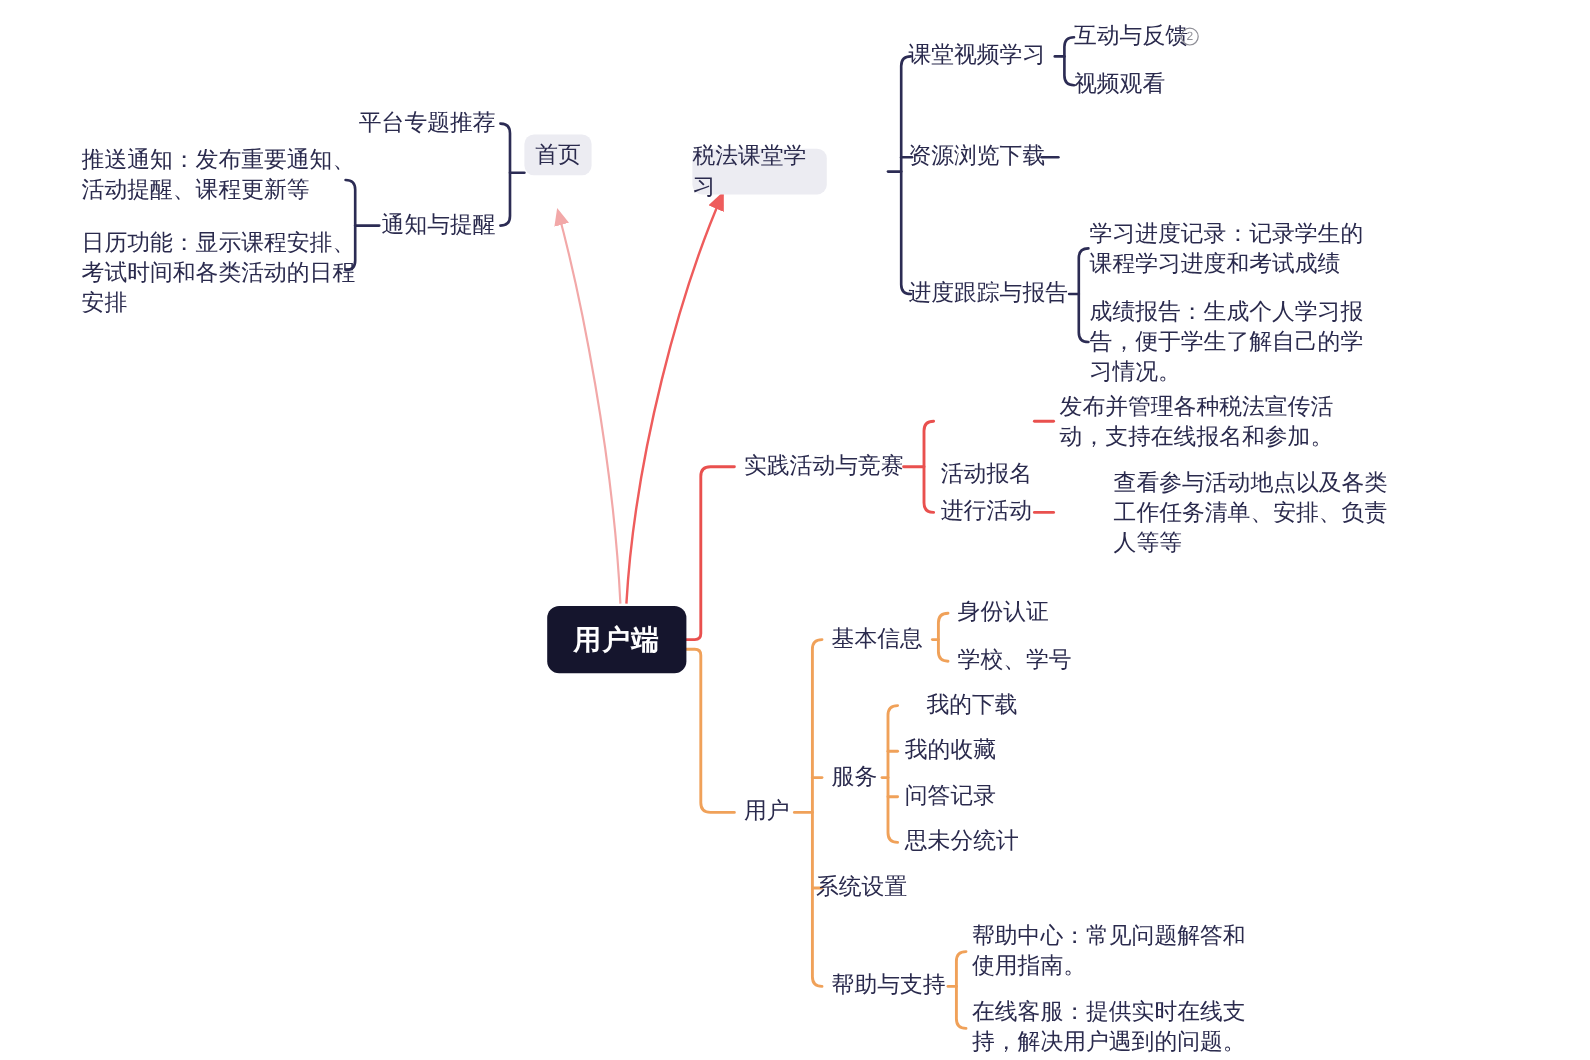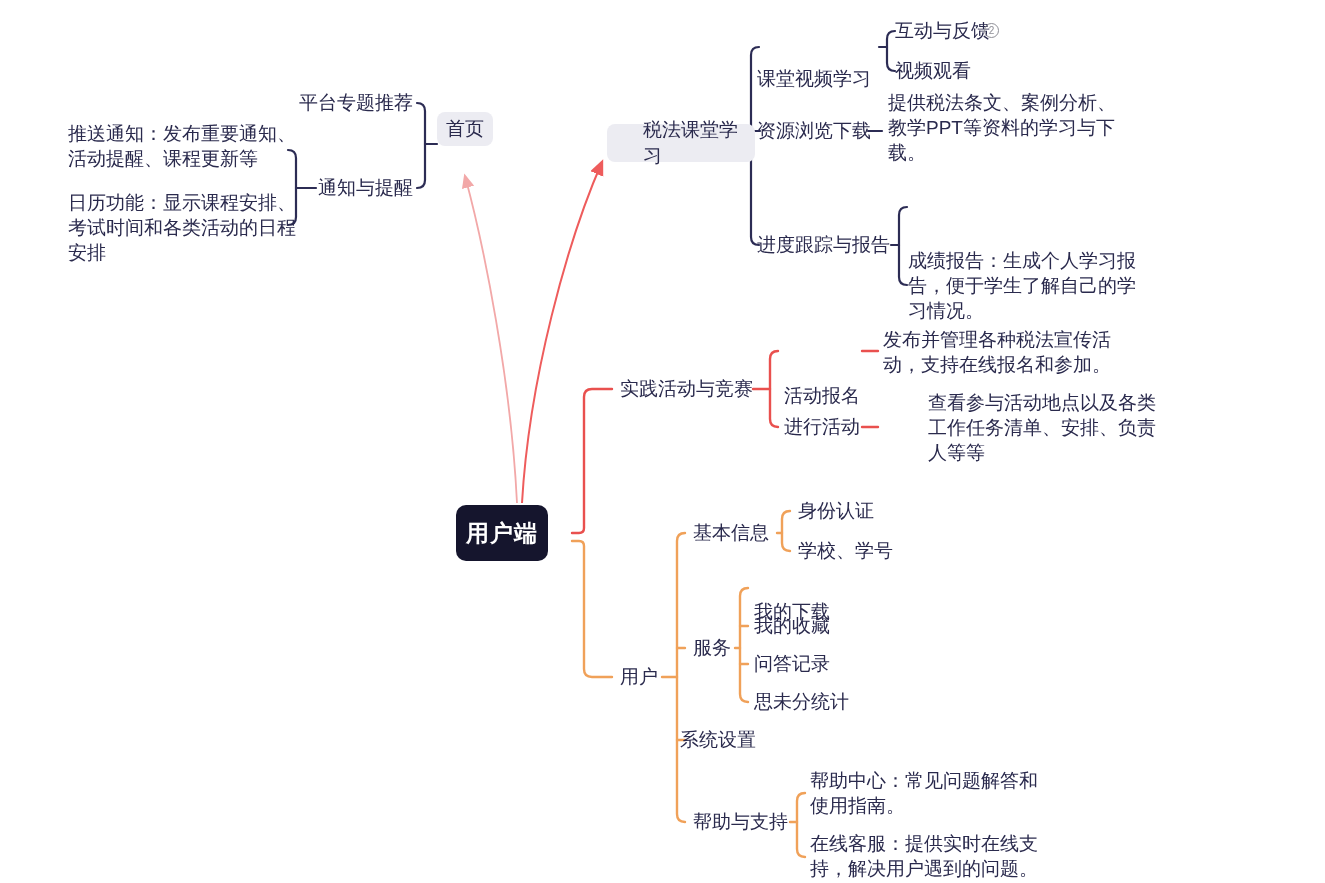--- a/index.html
+++ b/index.html
@@ -110,66 +110,65 @@
       <path d="M790,511 Q782,511 782,519 L782,543 Q782,551 790,551"></path>
       <path d="M735,648 L740,648"></path>
       <path d="M748,588 Q740,588 740,596 L740,694 Q740,702 748,702"></path>
       <path d="M740,626 L748,626"></path>
       <path d="M740,664 L748,664"></path>
       <path d="M790,822 L797,822"></path>
       <path d="M805,793 Q797,793 797,801 L797,849 Q797,857 805,857"></path>
     </g>
   </svg>
 
-  <div class="rootnode" style="left:456px;top:505px;width:92px;height:56px;">
+  <div class="rootnode" style="left:456px;top:505px;width:116px;height:56px;">
     <span>用户端</span>
   </div>
 
   <div class="boxnode" style="left:437px;top:112px;width:56px;height:34px;">
     <span>首页</span>
   </div>
   <div class="label" style="left:299px;top:93px;">平台专题推荐</div>
   <div class="label" style="left:318px;top:178px;">通知与提醒</div>
   <div class="label desc" style="left:68px;top:190px;">日历功能：显示课程安排、
 考试时间和各类活动的日程
 安排</div>
   <div class="label desc" style="left:68px;top:121px;">推送通知：发布重要通知、
 活动提醒、课程更新等</div>
 
-  <div class="boxnode" style="left:607px;top:124px;width:112px;height:38px;padding-left:36px;">
+  <div class="boxnode" style="left:577px;top:124px;width:112px;height:38px;">
     <span>税法课堂学习</span>
   </div>
-  <div class="label" style="left:757px;top:37px;margin-top:32px;">课堂视频学习</div>
+  <div class="label" style="left:757px;top:37px;">课堂视频学习</div>
   <div class="label" style="left:895px;top:21px;">互动与反馈</div>
   <div class="badge" style="left:984px;top:23px;">2</div>
   <div class="label" style="left:895px;top:61px;">视频观看</div>
   <div class="label" style="left:757px;top:121px;">资源浏览下载</div>
-  <div class="label desc" style="left:888px;top:90px;">提供税法条文、案例分析、
-教学PPT等资料的学习与下
-载。</div>
   <div class="label" style="left:757px;top:235px;">进度跟踪与报告</div>
+  <div class="label desc" style="left:908px;top:183px;">学习进度记录：记录学生的
+课程学习进度和考试成绩</div>
   <div class="label desc" style="left:908px;top:248px;">成绩报告：生成个人学习报
 告，便于学生了解自己的学
 习情况。</div>
 
   <div class="label" style="left:620px;top:379px;">实践活动与竞赛</div>
   <div class="label" style="left:784px;top:341px;margin-top:45px;">活动报名</div>
   <div class="label desc" style="left:883px;top:327px;">发布并管理各种税法宣传活
 动，支持在线报名和参加。</div>
   <div class="label" style="left:784px;top:417px;">进行活动</div>
   <div class="label desc" style="left:883px;top:390px;margin-left:45px;">查看参与活动地点以及各类
 工作任务清单、安排、负责
 人等等</div>
 
   <div class="label" style="left:620px;top:667px;">用户</div>
   <div class="label" style="left:693px;top:523px;">基本信息</div>
   <div class="label" style="left:798px;top:501px;">身份认证</div>
   <div class="label" style="left:798px;top:541px;text-align:right;">学校、学号</div>
   <div class="label" style="left:693px;top:638px;">服务</div>
-  <div class="label" style="left:754px;top:578px;margin-top:24px;">我的下载</div>
+  <div class="label" style="left:772px;top:578px;">我的下载</div>
   <div class="label" style="left:754px;top:616px;">我的收藏</div>
   <div class="label" style="left:754px;top:654px;">问答记录</div>
   <div class="label" style="left:754px;top:692px;">思未分统计</div>
   <div class="label" style="left:680px;top:730px;">系统设置</div>
   <div class="label" style="left:693px;top:812px;">帮助与支持</div>
   <div class="label desc" style="left:810px;top:831px;">在线客服：提供实时在线支
 持，解决用户遇到的问题。</div>
   <div class="label desc" style="left:810px;top:768px;">帮助中心：常见问题解答和
 使用指南。</div>
 

